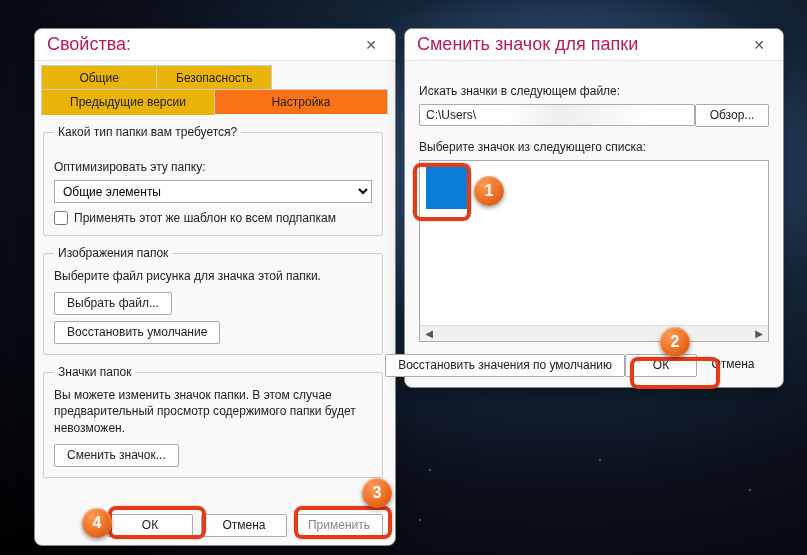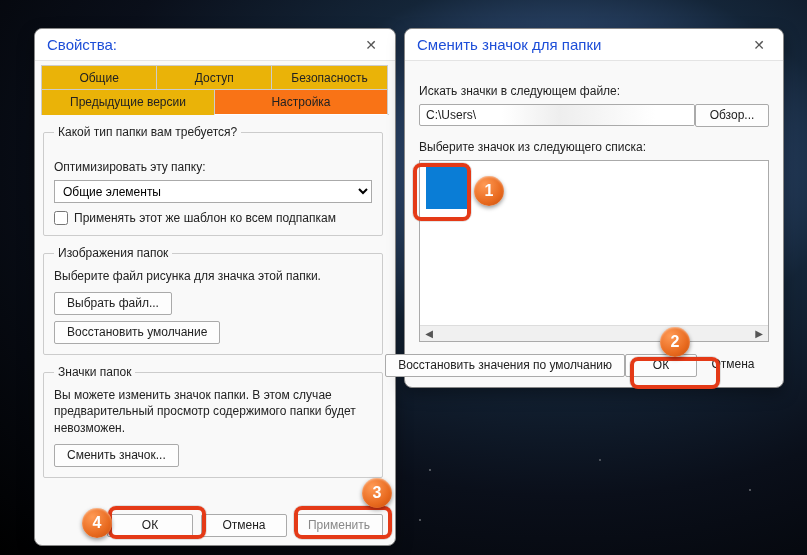--- a/index.html
+++ b/index.html
@@ -29,21 +29,21 @@
     color: #222;
   }
   .w1 { left: 34px; top: 28px; width: 362px; height: 518px; }
   .w2 { left: 404px; top: 28px; width: 380px; height: 360px; }
   .titlebar {
     height: 32px; display:flex; align-items:center; justify-content:space-between;
     padding: 0 6px 0 12px; border-bottom: 1px solid #e4e4e4;
     border-radius: 8px 8px 0 0;
     background: #fff;
   }
-  .titlebar .title { font-size: 15px; color:#1d4ed8; }
+  .titlebar .title { font-size: 18px; color:#be185d; }
   .closebtn { width:36px; height:28px; display:flex; align-items:center; justify-content:center; font-size:14px; color:#555; border-radius:4px; }
 
   .tabs { display:flex; flex-wrap:wrap; border-bottom:1px solid #ccc; margin: 4px 6px 0 6px; }
   .tab { padding: 5px 0; text-align:center; border:1px solid #ccc; border-bottom:none; margin-bottom:-1px; margin-right:-1px; background:#eab308; cursor:pointer; }
   .tab.half { width:50%; }
   .tab.third { width:33.4%; }
   .tab.active { background:#f97316; border-bottom:1px solid #fff; }
 
   .content { padding: 10px 12px 0 8px; }
 
@@ -94,21 +94,20 @@
 <body>
 
 <div class="window w1">
   <div class="titlebar">
     <span class="title">Свойства:</span>
     <div class="closebtn">✕</div>
   </div>
 
   <div class="tabs">
     <div class="tab third">Общие</div>
-    <div class="tab third">Доступ</div>
     <div class="tab third">Безопасность</div>
     <div class="tab half">Предыдущие версии</div>
     <div class="tab half active">Настройка</div>
   </div>
 
   <div class="content">
     <fieldset>
       <legend>Какой тип папки вам требуется?</legend>
       <div class="lbl">Оптимизировать эту папку:</div>
       <select>

